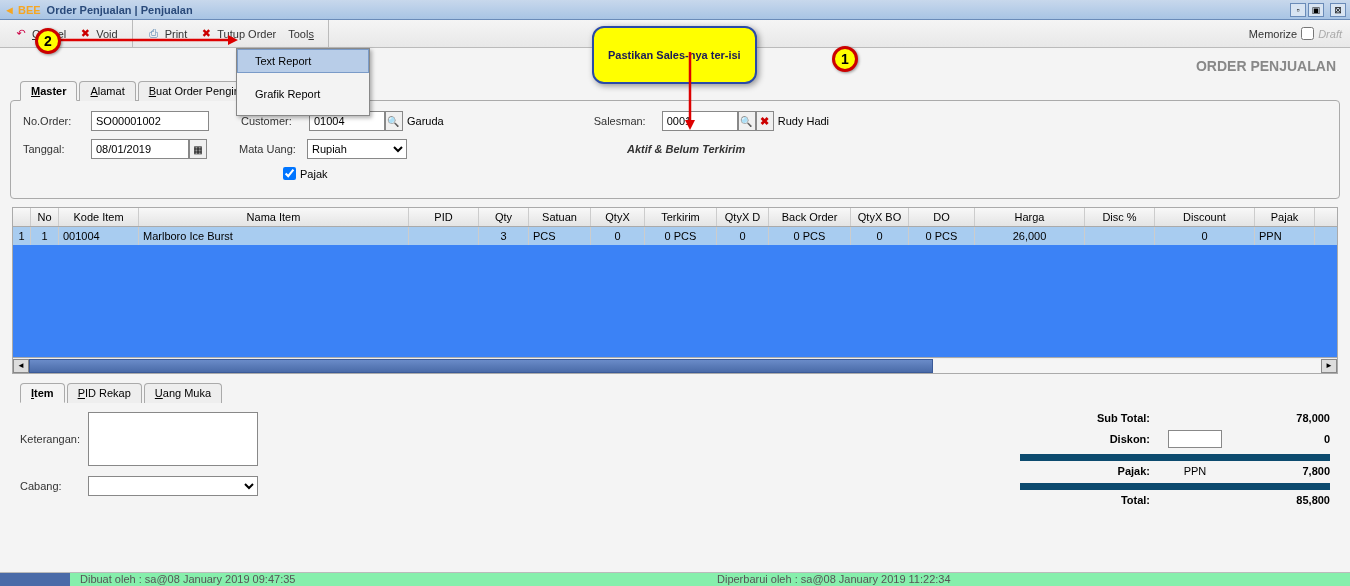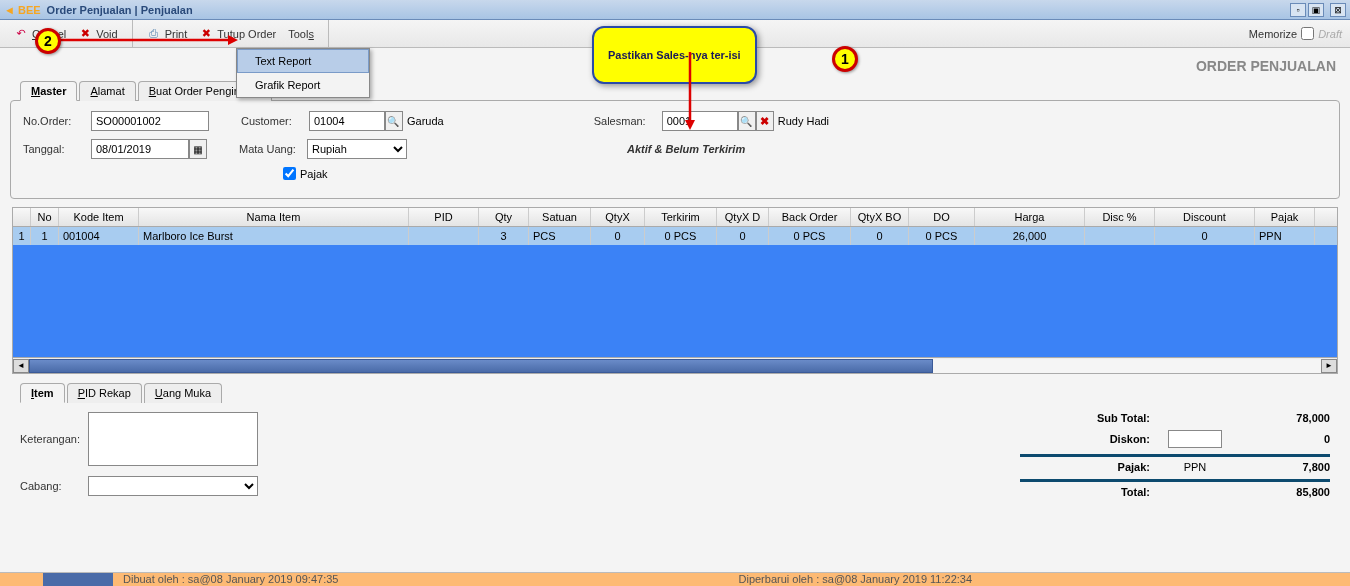--- a/index.html
+++ b/index.html
@@ -13,21 +13,21 @@
 .toolbar { background: linear-gradient(to bottom, #f5f5f5, #e8e8e8); height: 28px; display: flex; align-items: center; padding: 0 8px; border-bottom: 1px solid #bbb; position: relative; }
 .tb-group { display: flex; align-items: center; border-right: 1px solid #bbb; height: 100%; padding-right: 8px; margin-right: 8px; }
 .tb-btn { display: flex; align-items: center; padding: 2px 6px; cursor: pointer; color: #333; }
 .tb-btn .ic { width: 14px; height: 14px; margin-right: 4px; display: inline-flex; align-items: center; justify-content: center; }
 .tb-btn u { text-decoration: underline; }
 .memorize { margin-left: auto; display: flex; align-items: center; color: #333; }
 .memorize input { margin: 0 4px; }
 .draft { color: #aaa; font-style: italic; }
 
 .dropdown-menu { position: absolute; left: 236px; top: 28px; background: #f3f3f3; border: 1px solid #888; box-shadow: 2px 2px 4px rgba(0,0,0,0.3); width: 134px; z-index: 50; }
-.dropdown-menu .mi { padding: 6px 18px; cursor: pointer; }
+.dropdown-menu .mi { padding: 15px 18px; cursor: pointer; }
 .dropdown-menu .mi.sel { background: #b8cde8; border: 1px solid #7a9bc8; padding: 5px 17px; }
 
 .body-area { background: #f4f4f4; padding: 4px; height: calc(100% - 48px - 12px); position: relative; }
 .page-title { text-align: right; color: #888; font-weight: bold; font-size: 14px; padding: 6px 10px; }
 
 .tabs { display: flex; margin-left: 16px; position: relative; top: 1px; }
 .tab { padding: 3px 10px; border: 1px solid #aaa; border-bottom: none; background: #eee; margin-right: 2px; cursor: pointer; border-radius: 4px 4px 0 0; }
 .tab.active { background: #f4f4f4; font-weight: bold; border-bottom: 1px solid #f4f4f4; }
 
 .panel { border: 1px solid #aaa; margin: 0 6px; padding: 10px 12px; background: #f4f4f4; border-radius: 4px; }
@@ -60,24 +60,24 @@
 
 .footer-panel { display: flex; padding: 10px 16px; gap: 20px; }
 .footer-left { flex: 1; }
 .footer-left .field { margin-bottom: 10px; }
 .footer-left textarea { width: 170px; height: 54px; border: 1px solid #888; resize: none; }
 .totals { width: 310px; }
 .tot-row { display: flex; justify-content: flex-end; align-items: center; margin-bottom: 6px; gap: 10px; }
 .tot-row .lbl { font-weight: bold; text-align: right; width: 80px; }
 .tot-row .mid { width: 70px; text-align: center; }
 .tot-row .val { width: 90px; text-align: right; font-weight: bold; }
-.tot-row.line { border-top: 3px solid #0c4a6e; padding-top: 4px; }
+.tot-row.line { border-top: 7px solid #0c4a6e; padding-top: 4px; }
 .tot-row input { width: 54px; border: 1px solid #888; height: 18px; text-align: right; }
 
-.statusbar { position: absolute; bottom: 0; left: 0; right: 0; height: 14px; background: #fdba74; border-top: 1px solid #bbb; display: flex; font-size: 10px; color: #555; padding-left: 43px; }
+.statusbar { position: absolute; bottom: 0; left: 0; right: 0; height: 14px; background: #86efac; border-top: 1px solid #bbb; display: flex; font-size: 10px; color: #555; }
 .statusbar .sp { background: #4a6ba8; width: 70px; height: 100%; margin-right: 6px; }
 .statusbar .st { flex: 1; padding-left: 4px; }
 
 
 .callout { position: absolute; background: #ffff00; border: 2px solid #2a4aa8; border-radius: 12px; padding: 21px 14px; font-weight: bold; color: #1a1a5a; z-index: 60; box-shadow: 2px 2px 6px rgba(0,0,0,0.4); }
 .badge-num { position: absolute; width: 26px; height: 26px; border-radius: 50%; background: #ffff00; border: 3px solid #c00; display: flex; align-items: center; justify-content: center; font-weight: bold; font-size: 14px; color: #000; z-index: 70; box-shadow: 1px 1px 3px rgba(0,0,0,0.4); }
 .arrow-red { position: absolute; z-index: 65; }
 
 
 .w-rn{width:18px}.w-no{width:28px}.w-ki{width:80px}.w-ni{width:270px}.w-pid{width:70px}.w-qty{width:50px}.w-sat{width:62px}.w-qx{width:54px}.w-tk{width:72px}.w-qxd{width:52px}.w-bo{width:82px}.w-qxb{width:58px}.w-do{width:66px}.w-hg{width:110px}.w-dp{width:70px}.w-dc{width:100px}.w-pj{width:60px}

